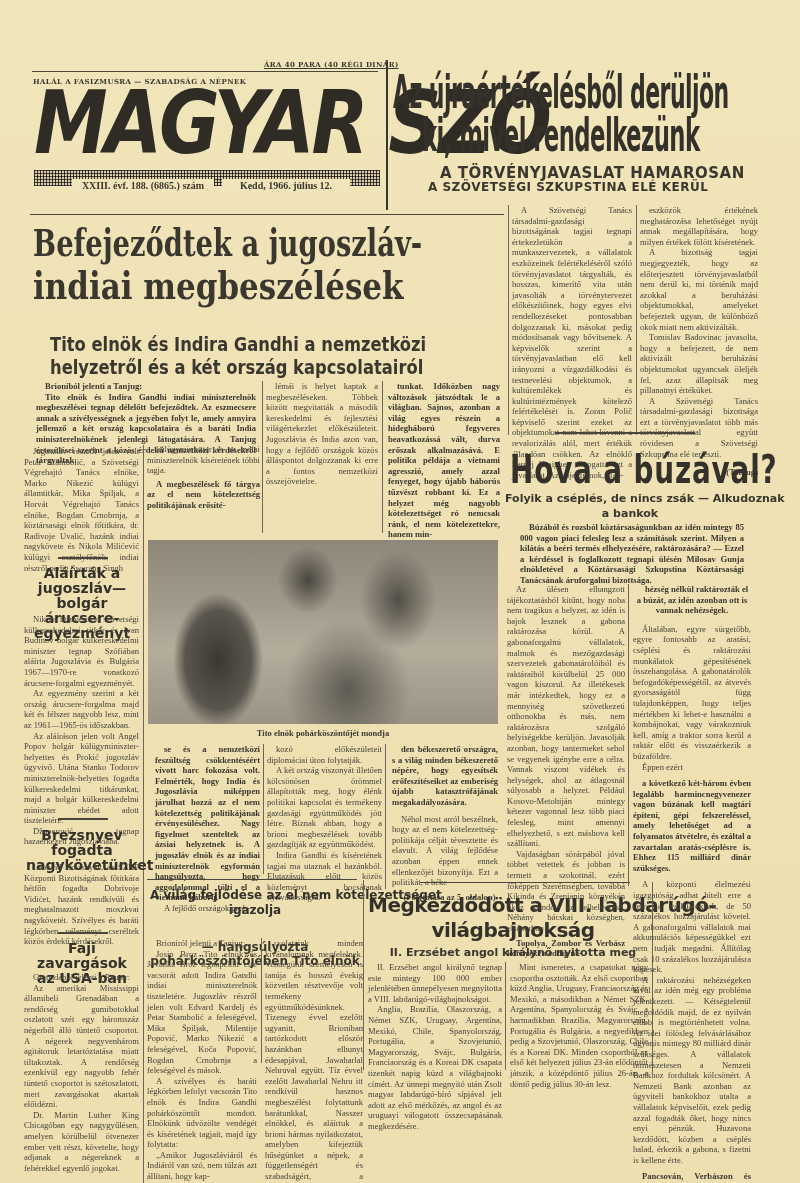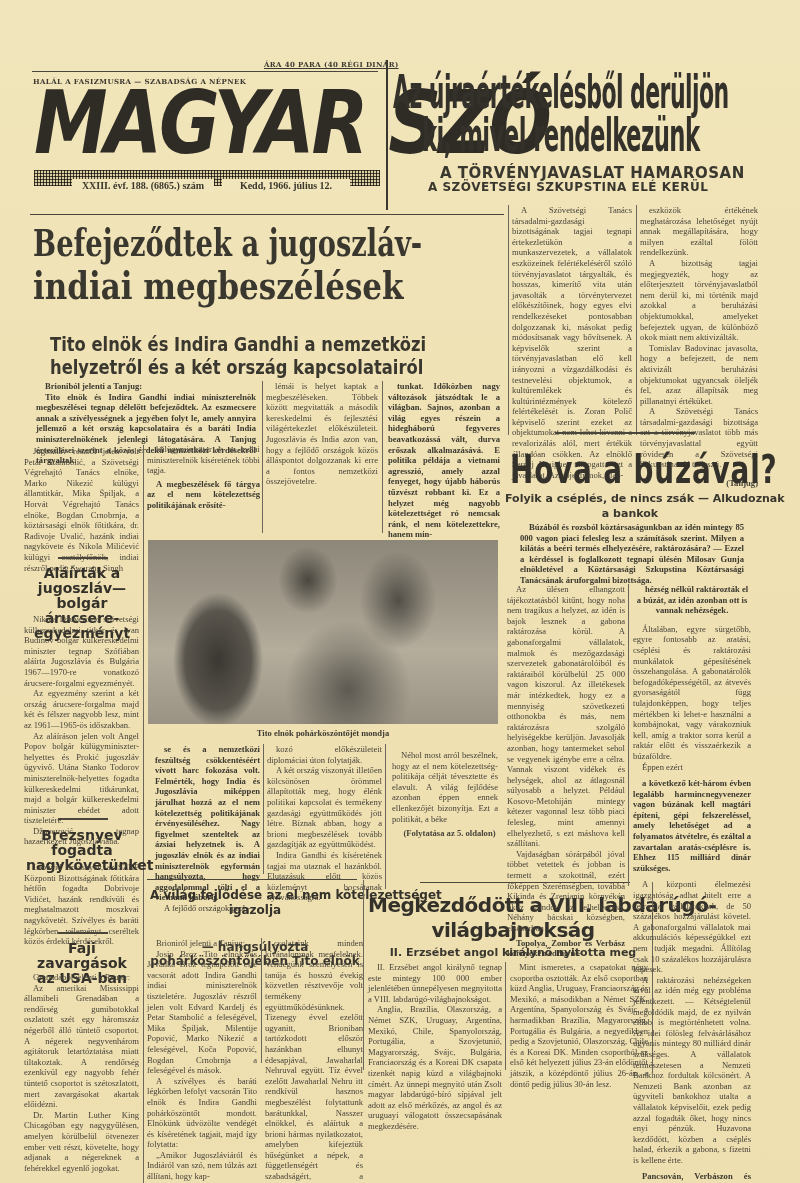--- a/index.html
+++ b/index.html
@@ -61,21 +61,21 @@
 <div class="abs sub-sans" style="left:428px;top:180px;font-size:12px;letter-spacing:0.5px;">A SZÖVETSÉGI SZKUPSTINA ELÉ KERÜL</div>
 
 <div class="rule" style="left:30px;top:214px;width:474px;height:1px;"></div>
 
 <div class="vrule" style="left:508px;top:205px;height:230px;"></div>
 <div class="abs body-text" style="left:512px;top:205px;width:120px;">
   <p>A Szövetségi Tanács társadalmi-gazdasági bizottságának tagjai tegnapi értekezletükön a munkaszervezetek, a vállalatok eszközeinek felértékeléséről szóló törvényjavaslatot tárgyalták, és hosszas, kimerítő vita után javasolták a törvénytervezet előkészítőinek, hogy egyes elvi rendelkezéseket pontosabban dolgozzanak ki, másokat pedig módosítsanak vagy bővítsenek. A képviselők szerint a törvényjavaslatban elő kell irányozni a vízgazdálkodási és testnevelési objektumok, a kultúremlékek és kultúrintézmények kötelező felértékelését is. Zoran Polič képviselő szerint ezeket az objektumokat nem lehet kivenni a revalorizálás alól, mert értékük állandóan csökken. Az elnöklő Sergej Kraigher támogatta ezt a javaslatot. Az objektumok, alap-</p>
 </div>
 <div class="vrule" style="left:636px;top:205px;height:230px;"></div>
 <div class="abs body-text" style="left:640px;top:205px;width:118px;">
-  <p>eszközök értékének meghatározása lehetőséget nyújt annak megállapítására, hogy milyen ezáltal fölött rendelkezünk.</p>
+  <p>eszközök értékének meghatározása lehetőséget nyújt annak megállapítására, hogy milyen értékek fölött kíséretének.</p>
   <p>A bizottság tagjai megjegyezték, hogy az előterjesztett törvényjavaslatból nem derül ki, mi történik majd azokkal a beruházási objektumokkal, amelyeket befejeztek ugyan, de különböző okok miatt nem aktivizálták.</p>
   <p>Tomislav Badovinac javasolta, hogy a befejezett, de nem aktivizált beruházási objektumokat ugyancsak öleljék fel, azaz állapítsák meg pillanatnyi értéküket.</p>
   <p>A Szövetségi Tanács társadalmi-gazdasági bizottsága ezt a törvényjavaslatot több más törvényjavaslattal együtt rövidesen a Szövetségi Szkupstina elé terjeszti.</p>
   <p style="text-align:right;font-weight:bold;margin-top:8px;">(Tanjug)</p>
 </div>
 <div class="hsep" style="left:555px;top:432px;width:140px;"></div>
 
 <div class="abs head-serif" style="left:33px;top:220px;font-size:36px;transform:scaleX(0.76) scaleY(1.05);">Befejeződtek a jugoszláv-</div>
 <div class="abs head-serif" style="left:33px;top:263px;font-size:36px;transform:scaleX(0.86) scaleY(1.05);">indiai megbeszélések</div>
 <div class="abs sub-sans" style="left:50px;top:333px;font-size:19px;transform:scaleX(0.86);transform-origin:left top;">Tito elnök és Indira Gandhi a nemzetközi</div>
@@ -132,20 +132,21 @@
   <p style="font-weight:normal;">A fejlődő országok prob-</p>
 </div>
 <div class="vrule" style="left:263px;top:744px;height:130px;"></div>
 <div class="abs body-text" style="left:267px;top:744px;width:115px;">
   <p>kozó előkészületeit diplomáciai úton folytatják.</p>
   <p>A két ország viszonyát illetően kölcsönösen örömmel állapították meg, hogy élénk politikai kapcsolat és termékeny gazdasági együttműködés jött létre. Bíznak abban, hogy a brioni megbeszélések tovább gazdagítják az együttműködést.</p>
   <p>Indira Gandhi és kíséretének tagjai ma utaznak el hazánkból. Elutazásuk előtt közös közleményt bocsátanak nyilvánosságra.</p>
 </div>
 <div class="vrule" style="left:385px;top:744px;height:145px;"></div>
 <div class="abs body-text" style="left:392px;top:744px;width:106px;">
+  <p class="bold">den békeszerető országra, s a világ minden békeszerető népére, hogy egyesítsék erőfeszítéseiket az emberiség újabb katasztrófájának megakadályozására.</p>
   <p style="margin-top:6px;">Néhol most arról beszélnek, hogy az el nem kötelezettség-politikája célját tévesztette és elavult. A világ fejlődése azonban éppen ennek ellenkezőjét bizonyítja. Ezt a politikát, a béke</p>
   <p style="margin-top:4px;text-align:center;font-weight:bold;">(Folytatása az 5. oldalon)</p>
 </div>
 
 <div class="rule" style="left:147px;top:879px;width:210px;height:1px;"></div>
 <div class="abs head-cond center" style="left:150px;top:888px;width:210px;font-size:12px;letter-spacing:0;">A világ fejlődése az el nem kötelezettséget</div>
 <div class="abs head-cond center" style="left:150px;top:903px;width:210px;font-size:12px;letter-spacing:0;">igazolja</div>
 <div class="abs center bold" style="left:150px;top:922px;width:210px;font-family:'DejaVu Sans',sans-serif;font-size:12px;margin-top:18px;">— hangsúlyozta pohárköszöntőjében Tito elnök</div>
 <div class="abs body-text" style="left:147px;top:938px;width:110px;">
   <p>Brioniról jelenti a Tanjug:</p>

